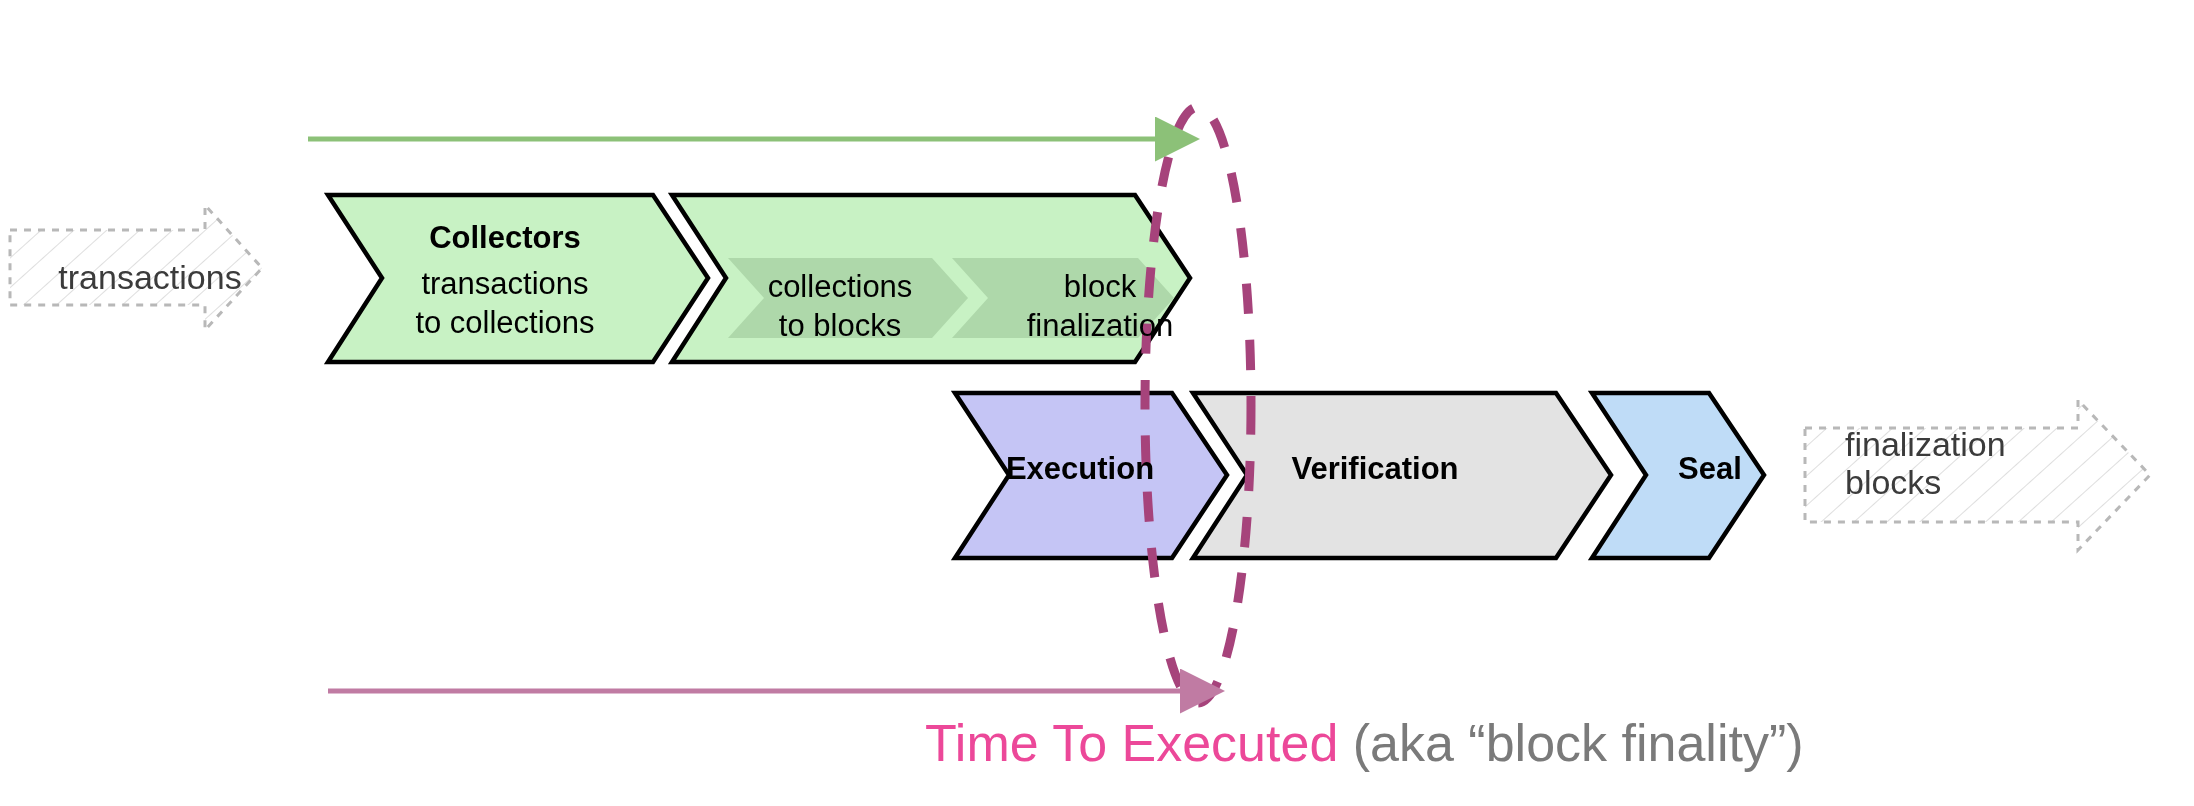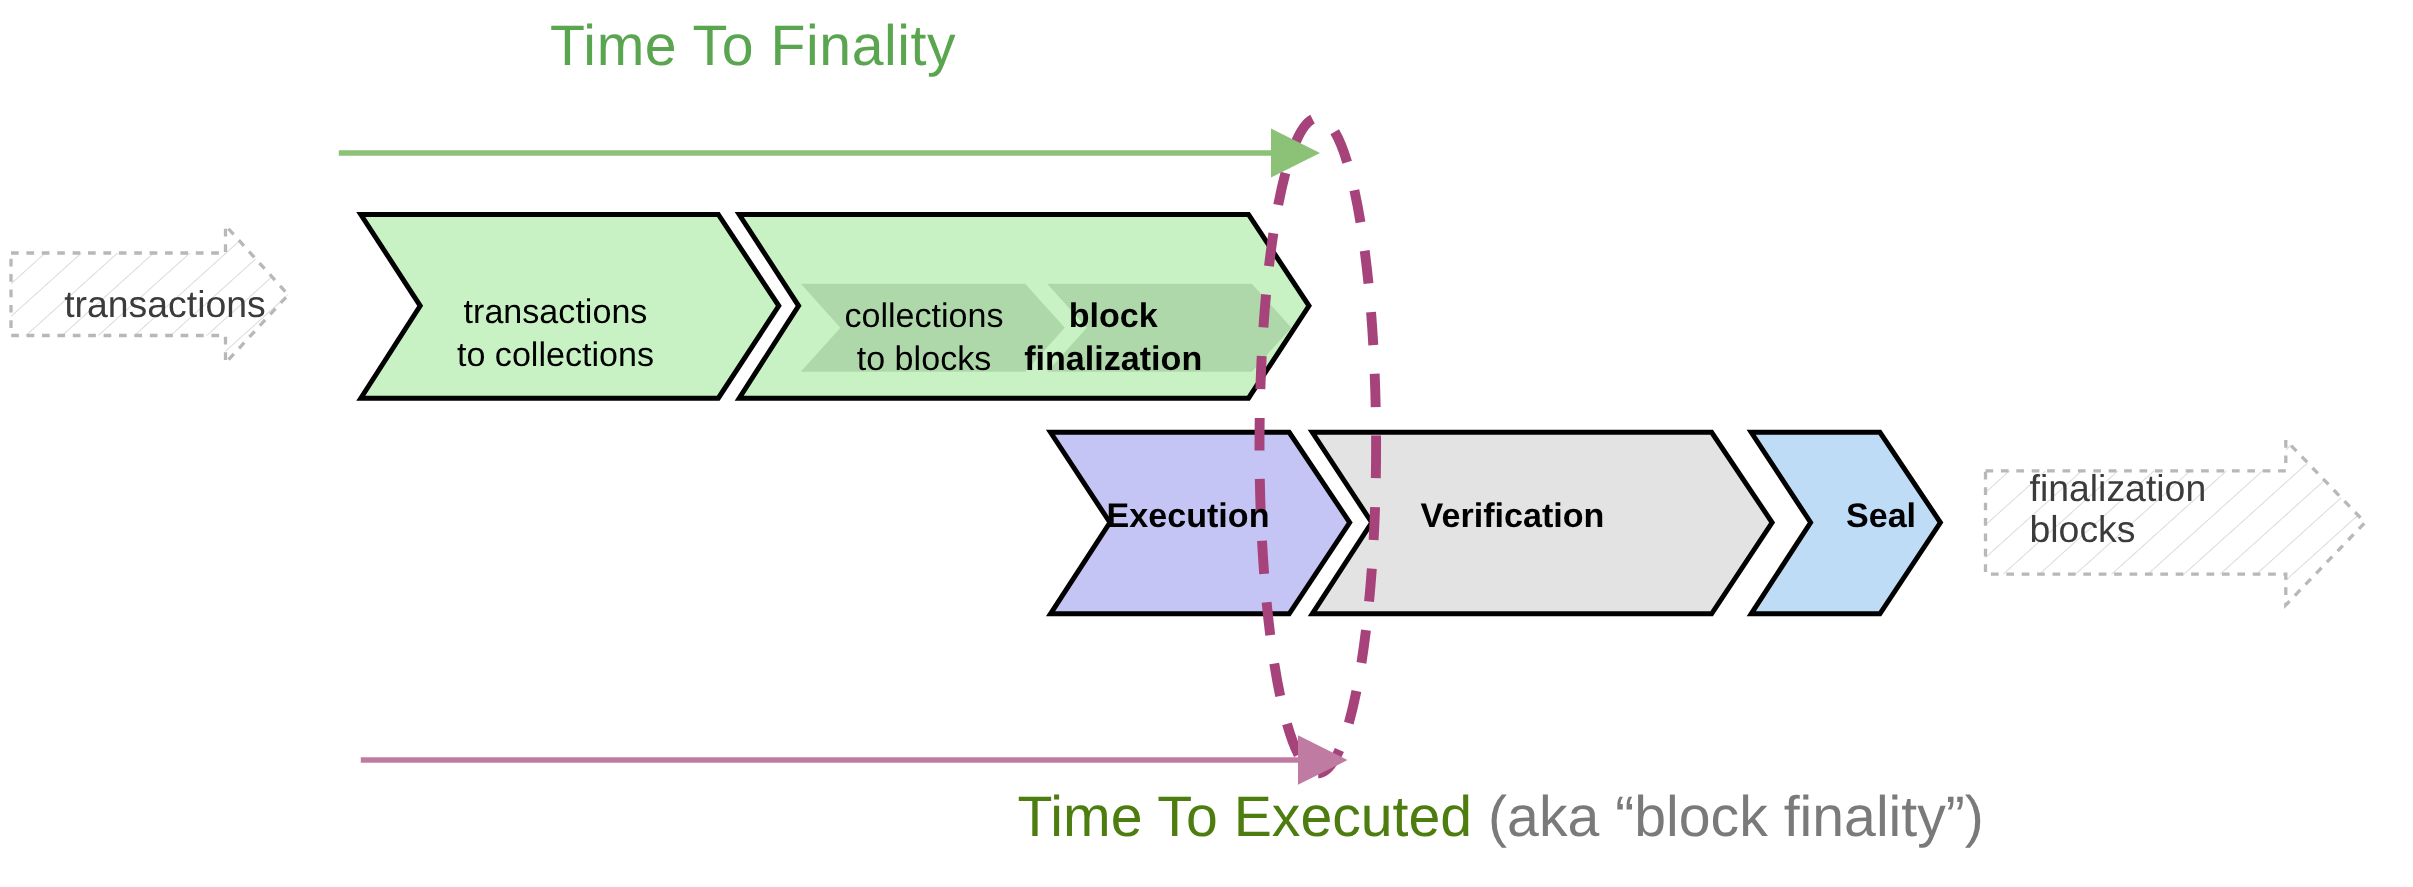--- a/index.html
+++ b/index.html
@@ -16,41 +16,41 @@
 
   .title-green{
     left:500px;top:12px;
     font-size:52px;color:#5aa54f;letter-spacing:.5px;
     font-weight:400;
   }
   .title-bottom{
     left:925px;top:713px;
     font-size:52px;font-weight:400;
   }
-  .title-bottom .accent{color:#4d7c0f;}
+  .title-bottom .accent{color:#ec4899;}
   .title-bottom .muted{color:#7a7a7a;}
 
   .ghost-label{
     color:#3b3b3b;font-size:34px;text-align:center;
   }
   .ghost-left{left:30px;top:258px;width:240px;}
   .ghost-right{left:1845px;top:425px;width:230px;line-height:1.12;text-align:left;}
 
   .chev-title{
     font-weight:bold;color:#000;font-size:31px;text-align:center;
   }
   .chev-sub{
     color:#000;font-size:31px;text-align:center;line-height:1.25;
   }
 
   .lbl-collectors-t{left:330px;top:220px;width:350px;}
   .lbl-collectors-s{left:330px;top:265px;width:350px;}
   .lbl-consensus-t{left:700px;top:213px;width:440px;}
   .lbl-cb{left:740px;top:268px;width:200px;}
-  .lbl-bf{left:892px;top:268px;width:240px;font-weight:bold;}
+  .lbl-bf{left:980px;top:268px;width:240px;}
   .lbl-execution{left:960px;top:451px;width:240px;}
   .lbl-verification{left:1190px;top:451px;width:370px;}
   .lbl-seal{left:1630px;top:451px;width:160px;}
 </style>
 </head>
 <body>
 
 <div id="stage">
 
   <svg id="diagram" viewBox="0 0 2194 806">
@@ -108,31 +108,31 @@
 
     <g>
       <line x1="308" y1="139" x2="1160" y2="139" stroke="#8cc178" stroke-width="5" marker-end="url(#arrowGreen)"></line>
     </g>
 
     <g>
       <line x1="328" y1="691" x2="1185" y2="691" stroke="#c07ba3" stroke-width="5" marker-end="url(#arrowMag)"></line>
     </g>
   </svg>
 
-  <div class="tx title-green">Time To Finality</div>
 
   <div class="tx title-bottom"><span class="accent">Time To Executed</span><span class="muted"> (aka “block finality”)</span></div>
 
   <div class="tx ghost-label ghost-left">transactions</div>
 
   <div class="tx ghost-label ghost-right">
     <div>finalization</div>
     <div>blocks</div>
   </div>
 
+  <div class="tx chev-title lbl-collectors-t">Collectors</div>
   <div class="tx chev-sub lbl-collectors-s">
     <div>transactions</div>
     <div>to collections</div>
   </div>
 
 
   <div class="tx chev-sub lbl-cb">
     <div>collections</div>
     <div>to blocks</div>
   </div>

